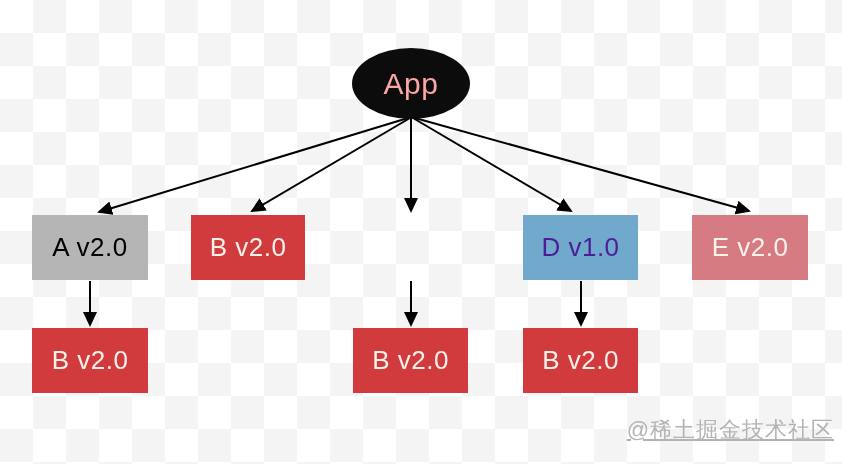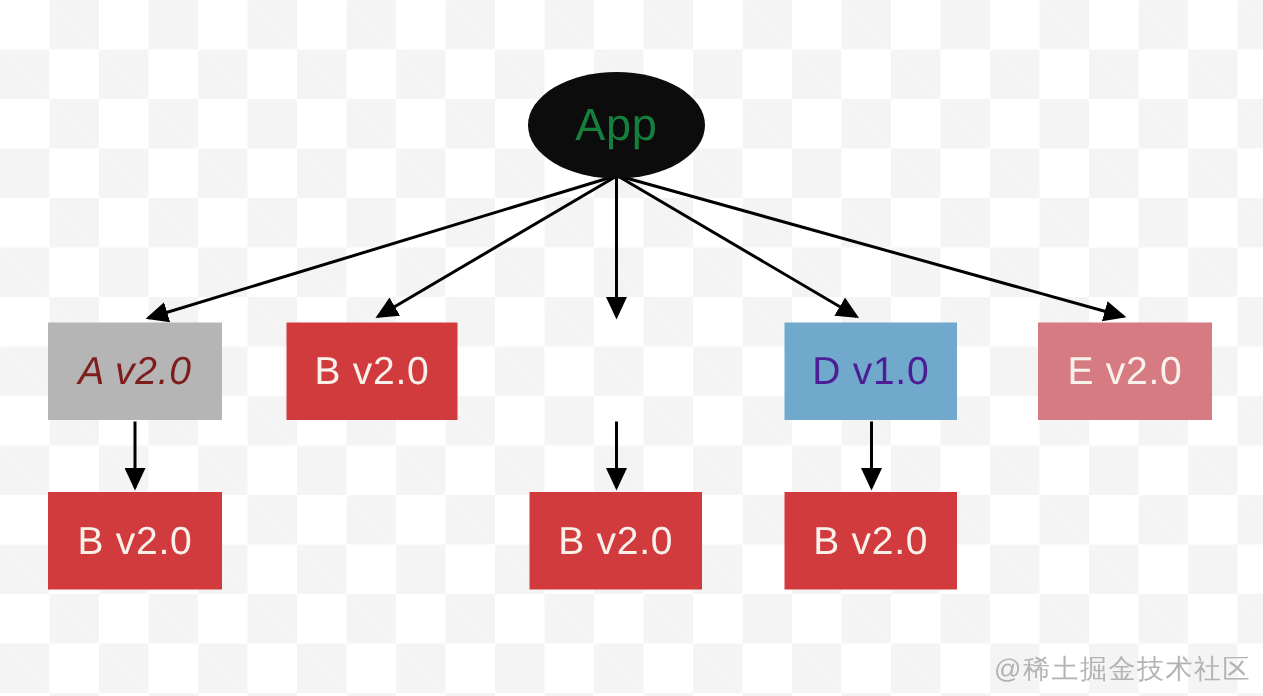--- a/index.html
+++ b/index.html
@@ -42,23 +42,24 @@
     height: 71px;
     left: 352px;
     top: 48px;
     border-radius: 50%;
     font-size: 30px;
   }
 
   .watermark {
     position: absolute;
     right: 8px;
-    bottom: 6px;
-    font-size: 18px;
+    bottom: 19px;
+    font-size: 22px;
     letter-spacing: 1px;
+    text-decoration: underline;
   }
 </style>
 </head>
 <body>
 
 <div class="canvas">
 
   <svg class="arrows" viewBox="0 0 842 464" xmlns="http://www.w3.org/2000/svg">
     <defs>
       <marker id="arrowhead" markerUnits="userSpaceOnUse" markerWidth="16" markerHeight="14" refX="13" refY="7" orient="auto">
@@ -70,23 +71,23 @@
       <line x1="410" y1="118" x2="252" y2="211" marker-end="url(#arrowhead)"></line>
       <line x1="411" y1="118" x2="411" y2="211" marker-end="url(#arrowhead)"></line>
       <line x1="413" y1="118" x2="571" y2="211" marker-end="url(#arrowhead)"></line>
       <line x1="415" y1="118" x2="749" y2="211" marker-end="url(#arrowhead)"></line>
       <line x1="90" y1="281" x2="90" y2="325" marker-end="url(#arrowhead)"></line>
       <line x1="411" y1="281" x2="411" y2="325" marker-end="url(#arrowhead)"></line>
       <line x1="581" y1="281" x2="581" y2="325" marker-end="url(#arrowhead)"></line>
     </g>
   </svg>
 
-  <div class="node root" style="background-color: rgb(12, 12, 12); color: #15803d;">App</div>
+  <div class="node root" style="background-color: rgb(12, 12, 12); color: #fca5a5;">App</div>
 
-  <div class="node box" style="left: 32px; top: 215px; width: 116px; background-color: rgb(181, 181, 181); color: #7f1d1d; font-style: italic;">A v2.0</div>
+  <div class="node box" style="left: 32px; top: 215px; width: 116px; background-color: rgb(181, 181, 181); color: #000000;">A v2.0</div>
 
   <div class="node box" style="left: 191px; top: 215px; width: 114px; background-color: rgb(210, 59, 62); color: rgb(248, 241, 234);">B v2.0</div>
 
 
   <div class="node box" style="left: 523px; top: 215px; width: 115px; background-color: rgb(113, 169, 205); color: #4c1d95;">D v1.0</div>
 
   <div class="node box" style="left: 692px; top: 215px; width: 116px; background-color: rgb(213, 123, 129); color: rgb(249, 242, 236);">E v2.0</div>
 
   <div class="node box" style="left: 32px; top: 328px; width: 116px; background-color: rgb(210, 59, 62); color: rgb(248, 241, 234);">B v2.0</div>
 

